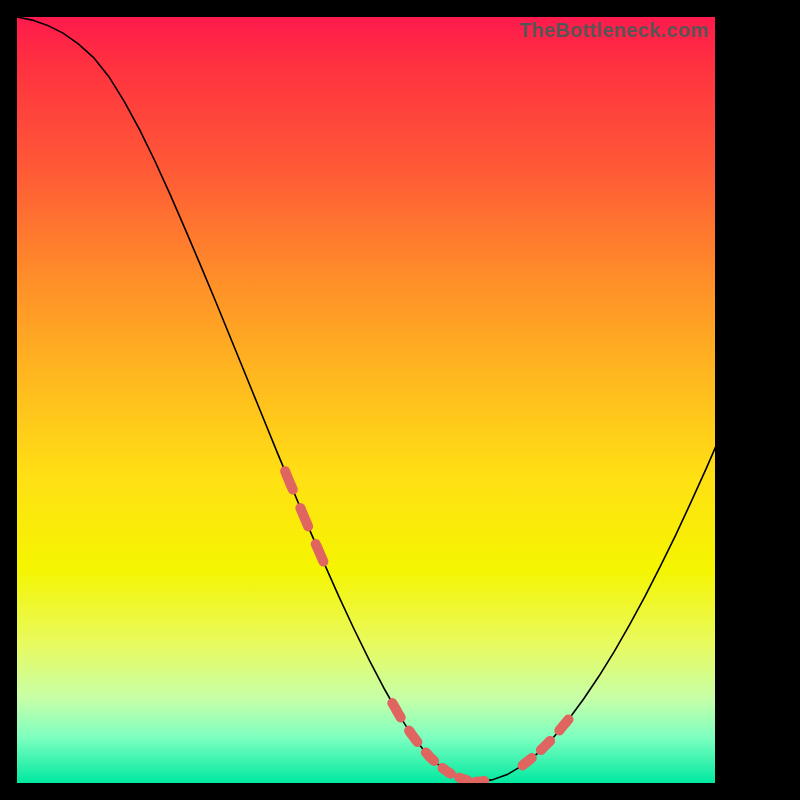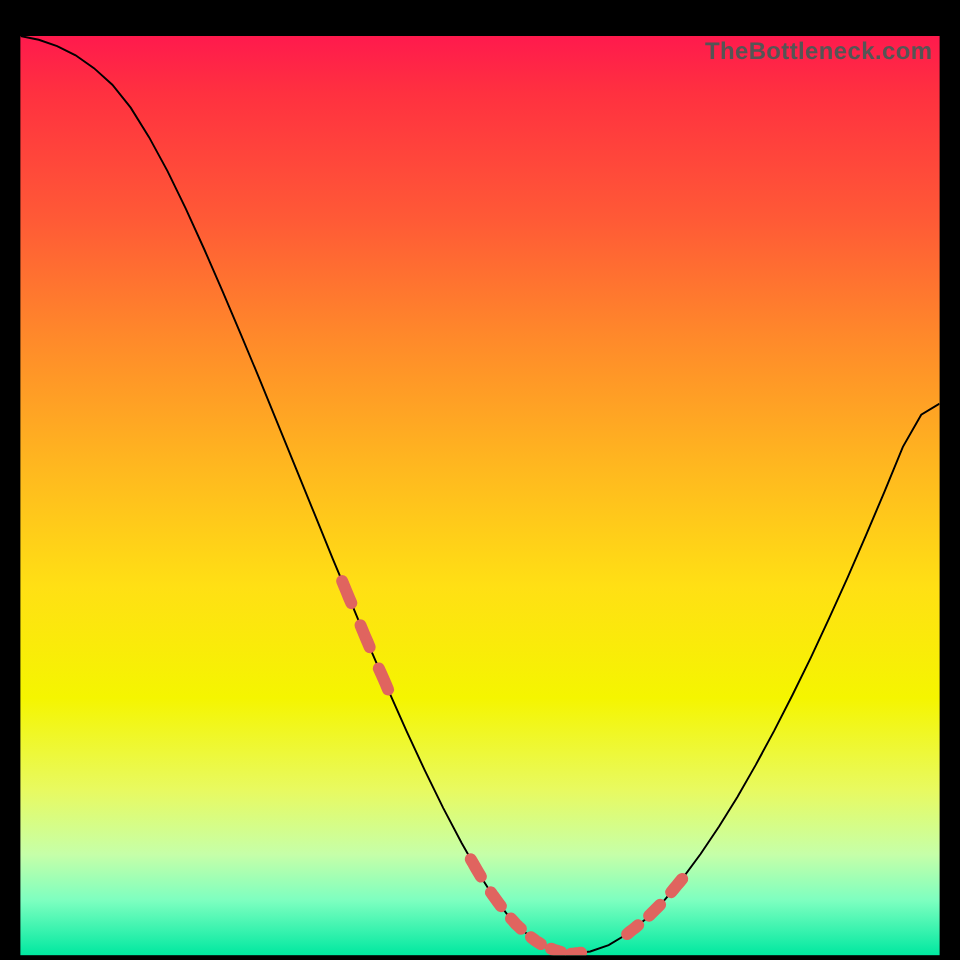--- a/index.html
+++ b/index.html
@@ -13,35 +13,34 @@
   .frame {
     position: relative;
     width: 800px;
     height: 800px;
     background: #000;
   }
   .plot-area {
     position: absolute;
     left: 17px;
     top: 17px;
-    width: 766px;
+    width: 698px;
     height: 766px;
     background: linear-gradient(to bottom,
       #ff1a4d 0%,
       #ff3040 6%,
       #ff5a36 20%,
       #ff8a2a 33%,
       #ffb81f 47%,
       #ffe014 60%,
       #f5f500 72%,
       #e8fa60 82%,
       #c6ffa8 89%,
       #7effc0 94%,
       #00e8a0 100%);
-    margin-top: 13px;
   }
   .watermark {
     position: absolute;
     top: 2px;
     right: 6px;
     color: #555;
     font-size: 20px;
     font-weight: 600;
     letter-spacing: 0.3px;
     user-select: none;

